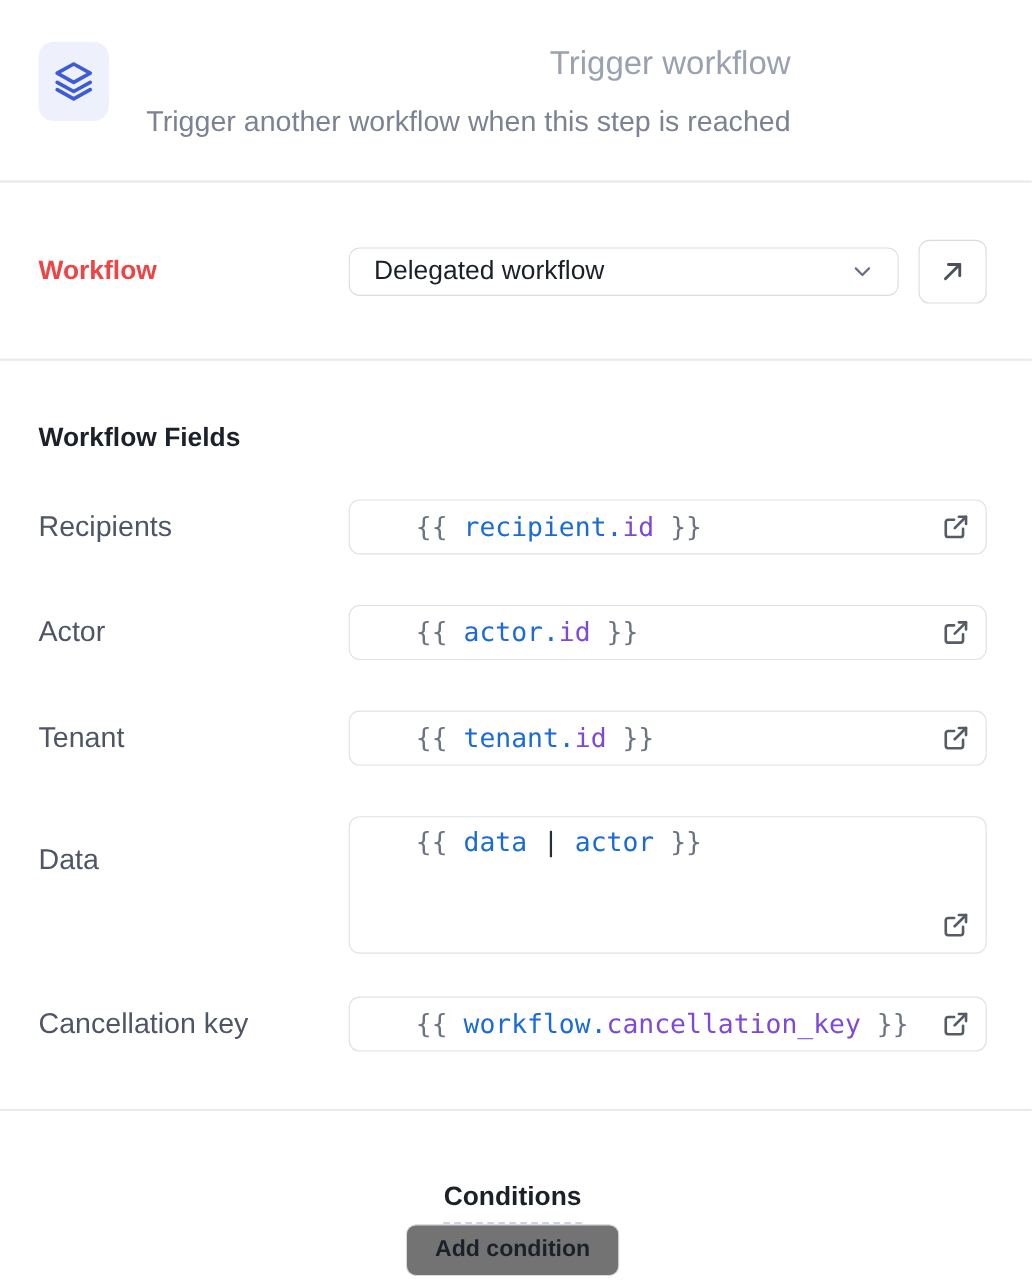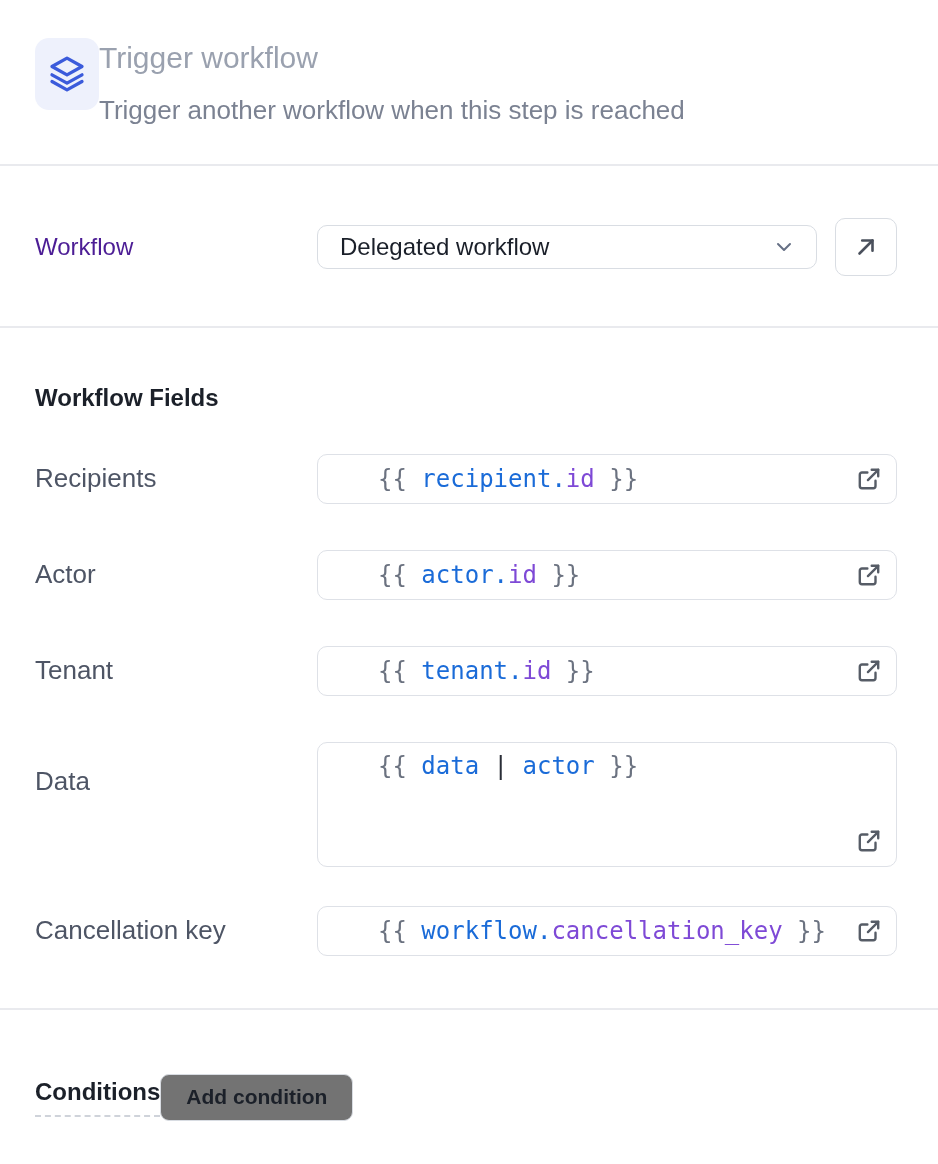--- a/index.html
+++ b/index.html
@@ -7,39 +7,39 @@
   body {
     width: 938px; height: 1164px;
     font-family: "Liberation Sans", sans-serif;
     color: #1b2029;
     overflow: hidden;
   }
   .page { width: 938px; height: 1164px; }
   .pad { padding-left: 35px; padding-right: 41px; }
 
   
-  .header { display: flex; align-items: flex-start; padding-top: 38px; }
+  .header { display: flex; align-items: flex-start; gap: 34px; padding-top: 38px; text-align: right; }
   .step-icon-box {
     width: 64px; height: 72px; border-radius: 14px;
     background: var(--icon-bg, #eef1fc);
     display: flex; align-items: center; justify-content: center;
     flex: 0 0 auto;
   }
   .header-text { padding-top: 2px; }
   .title { font-size: 30px; font-weight: 400; color: #9aa1af; line-height: 1.2; }
   .subtitle { margin-top: 18px; font-size: 26px; font-weight: 400; color: #7b8292; line-height: 1.3; }
 
   .divider { border: none; border-top: 2px solid #e9eaee; width: 100%; }
   .divider-1 { margin-top: 36px; }
   .divider-2 { margin-top: 50px; }
   .divider-3 { margin-top: 52px; }
 
   
   .workflow-row { display: flex; align-items: center; justify-content: space-between; margin-top: 52px; }
-  .workflow-row-label { font-size: 24px; font-weight: 400; color: #4c1d95; }
+  .workflow-row-label { font-size: 24px; font-weight: 700; color: #ef4444; }
   .row-controls { display: flex; align-items: center; gap: 18px; }
   .select {
     width: 500px; height: 44px; border: 1.5px solid #d9dde3; border-radius: 10px;
     background: #fff; display: flex; align-items: center; justify-content: space-between;
     padding: 0 20px 0 22px; cursor: pointer;
   }
   .select-value { font-size: 24px; color: #1a1f29; }
   .icon-btn {
     width: 62px; height: 58px; border: 1.5px solid #d9dde3; border-radius: 10px;
     background: #fff; display: flex; align-items: center; justify-content: center; cursor: pointer;
@@ -61,21 +61,21 @@
   .field-row.multiline .field-input { min-height: 125px; align-items: flex-start; padding-top: 9px; }
   .code { font-family: "DejaVu Sans Mono", monospace; font-size: 24px; white-space: pre; margin-left: 46px; }
   .seg-brace { color: var(--code-brace, #6b7280); }
   .seg-var   { color: var(--code-var, #1a6bd8); }
   .seg-prop  { color: var(--code-prop, #7e49d6); }
   .seg-pipe  { color: var(--code-pipe, #2a2e37); }
   .ext { display: flex; align-items: center; flex: 0 0 auto; cursor: pointer; padding-left: 10px; }
   .field-row.multiline .ext { position: absolute; right: 14px; bottom: 12px; padding-left: 0; }
 
   
-  .conditions-row { display: flex; align-items: center; justify-content: flex-start; margin-top: 64px; }
+  .conditions-row { display: flex; align-items: center; justify-content: center; margin-top: 64px; flex-direction: column; }
   .dashed-underline {
     display: inline-block; padding-bottom: 9px;
     border-bottom: 2px dashed #cfd3da; cursor: help;
   }
   .add-condition-btn {
     height: 47px; padding: 0 25px; background: #737373;
     border: 1.5px solid #d8dce2; border-radius: 9px;
     font-family: "Liberation Sans", sans-serif;
     font-size: 21px; font-weight: 600; color: #1b2029; cursor: pointer;
   }

